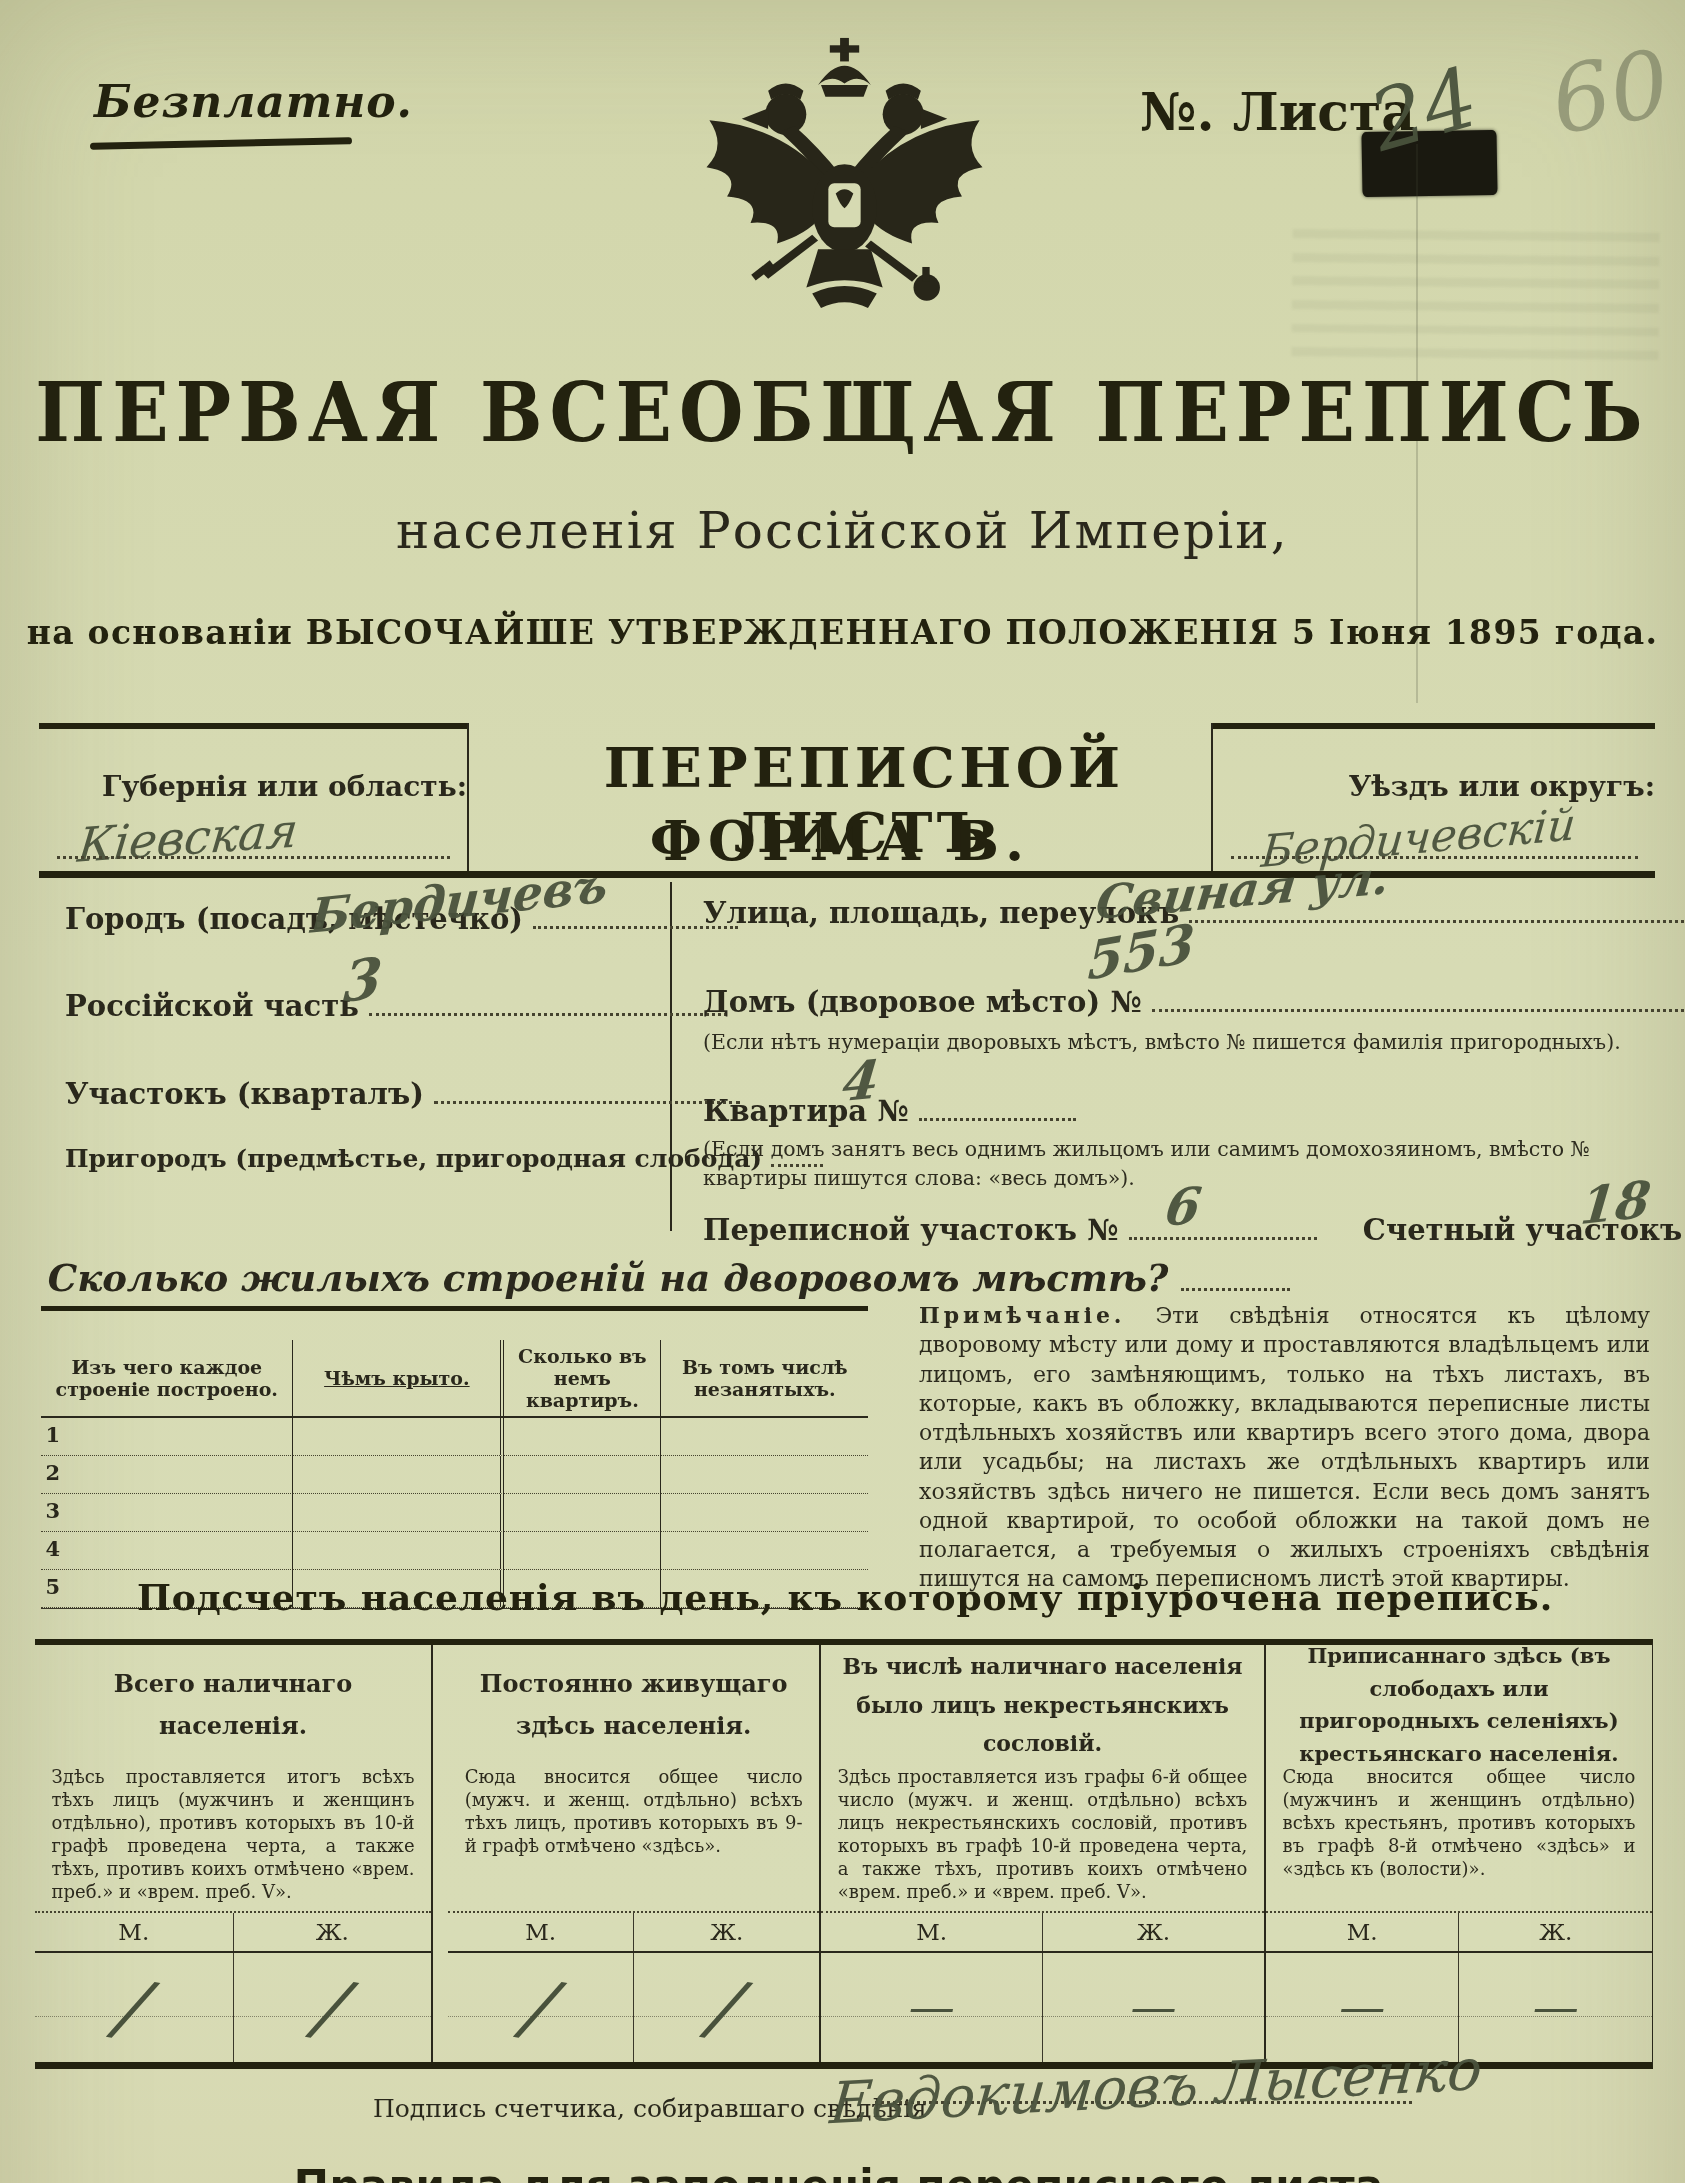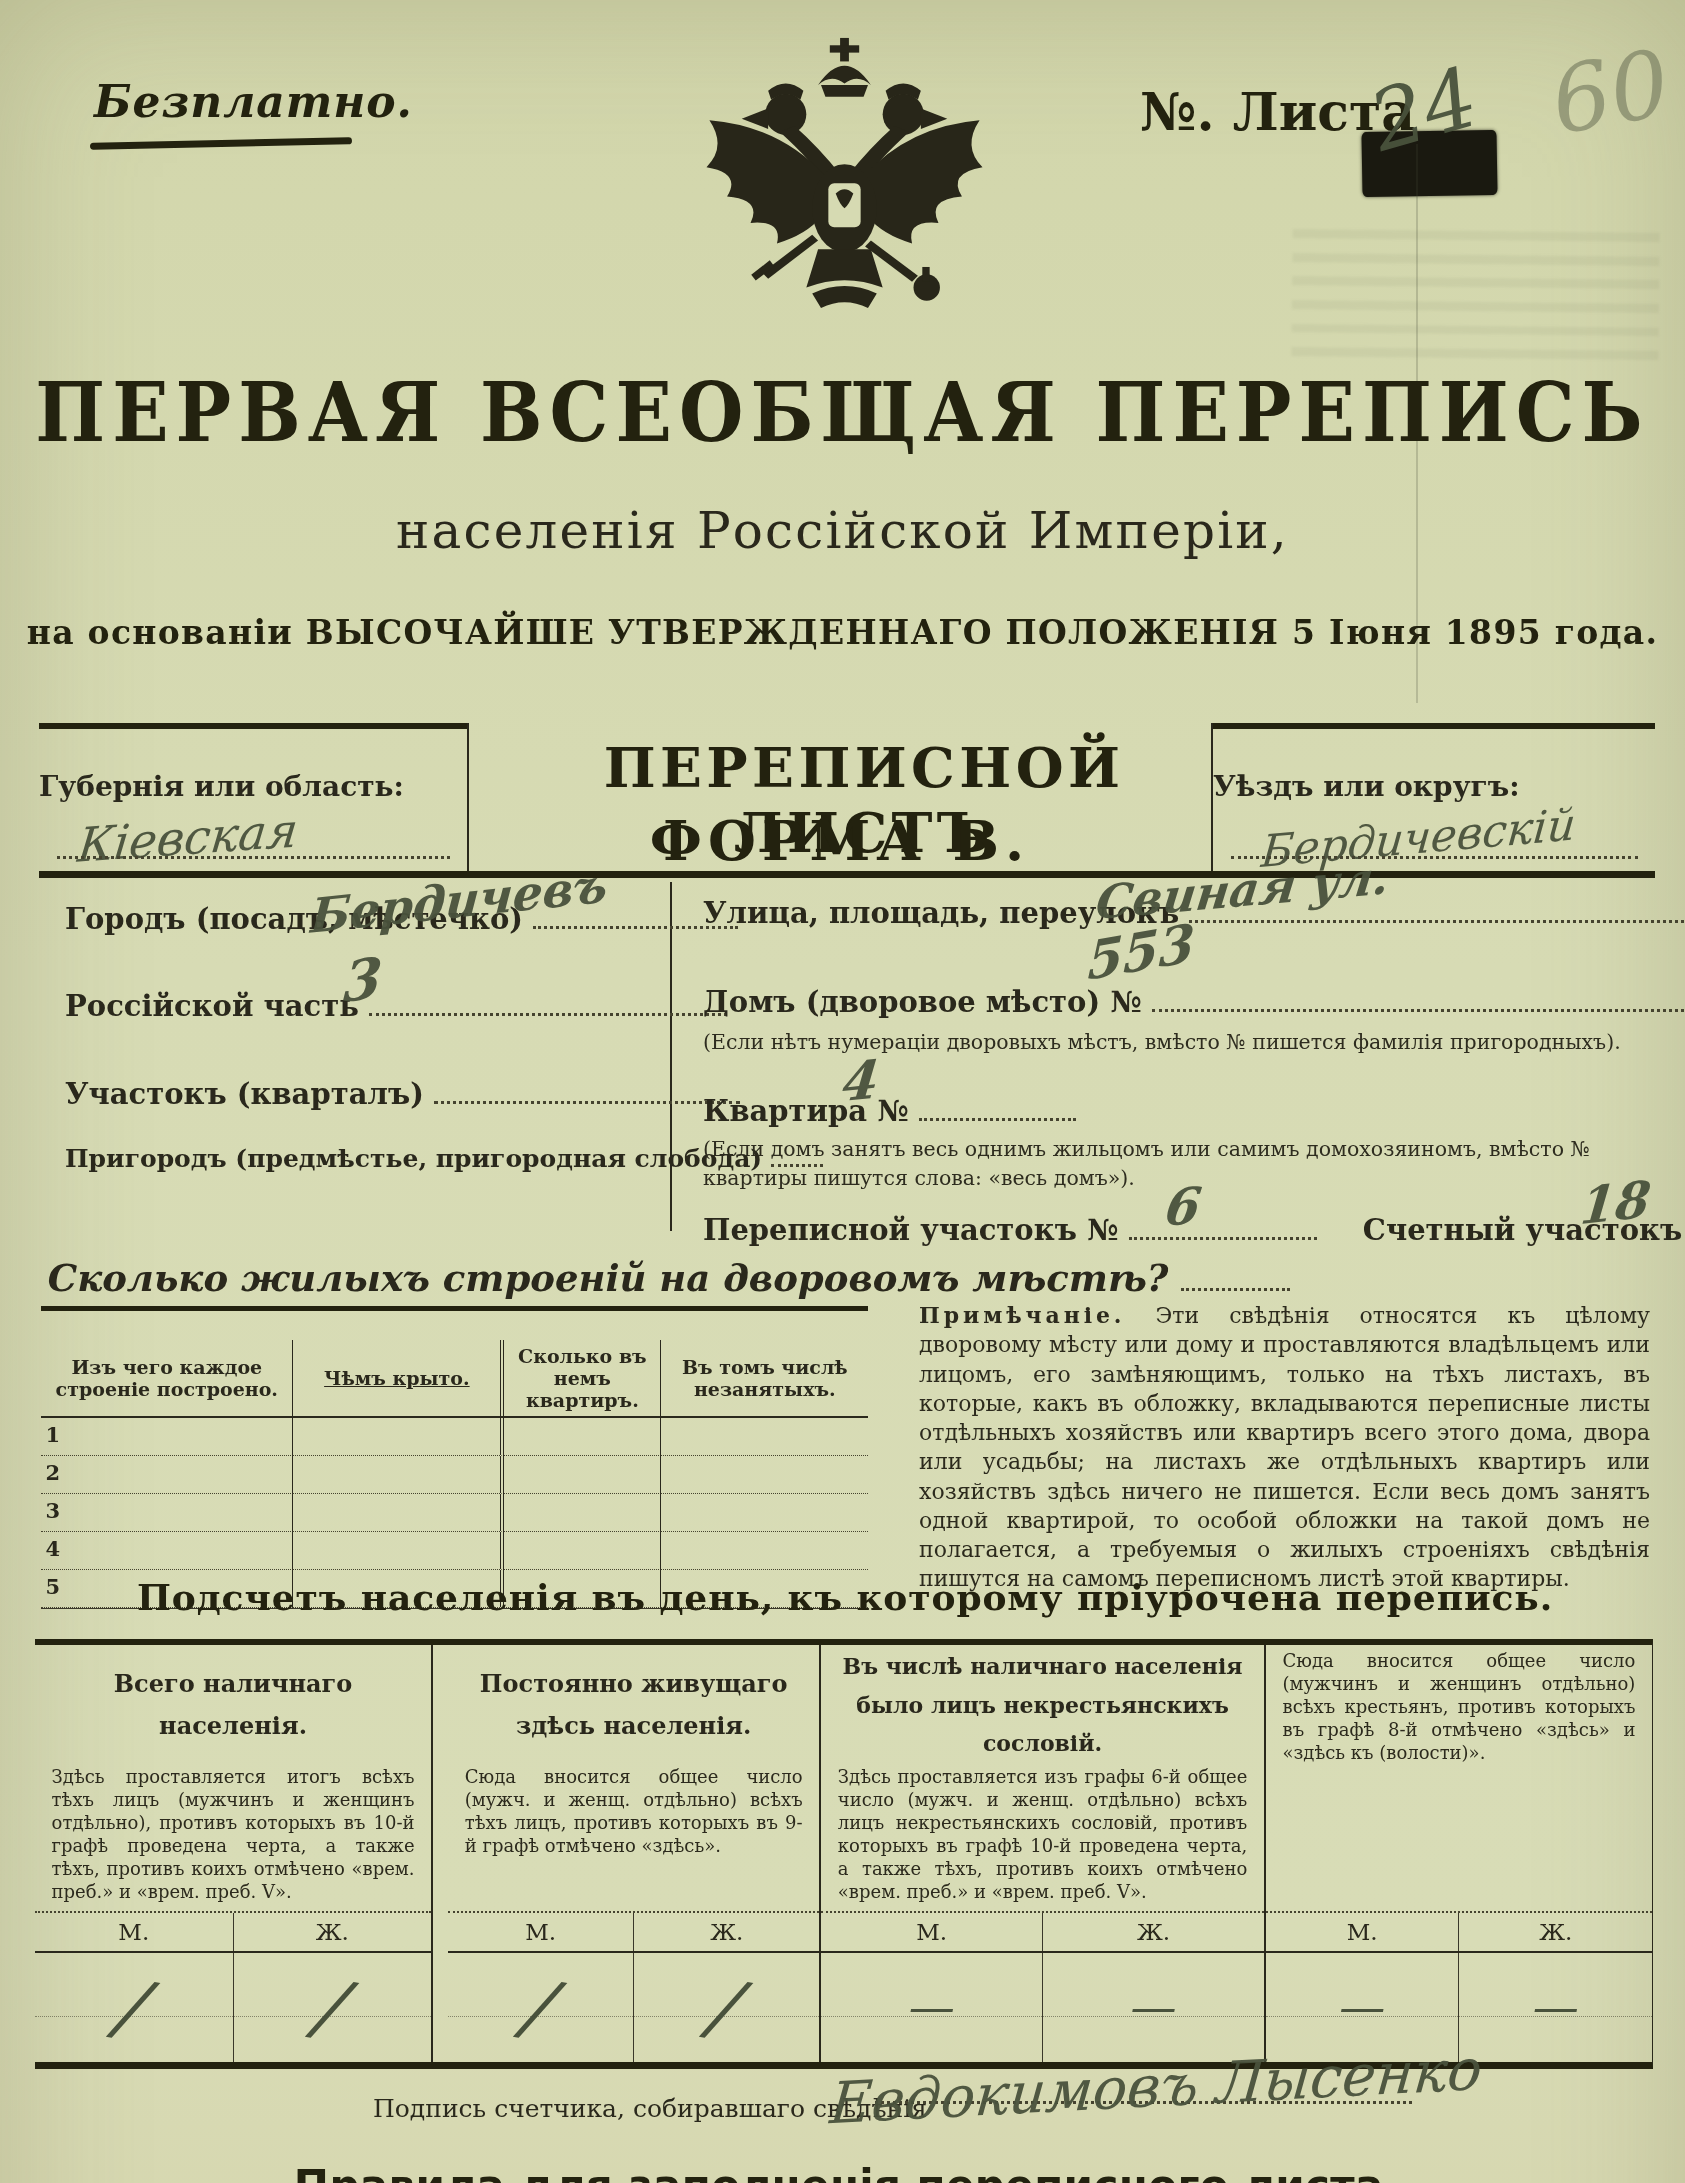--- a/index.html
+++ b/index.html
@@ -31,21 +31,21 @@
   .t1{left:0;right:0;top:369px;font-size:74px;font-weight:bold;letter-spacing:7px;color:#23220f;transform:scaleY(1.12);}
   .t2{left:0;right:0;top:502px;font-size:50px;letter-spacing:2.2px;color:#2a281c;}
   .t3{left:0;right:0;top:613px;font-size:33px;font-weight:bold;letter-spacing:1.3px;color:#23220f;}
 
   
   .band{left:39px;top:723px;width:1616px;height:148px;display:flex;border-bottom:7.9px solid #23220f;}
   .band>.cell{position:relative;}
   .band .bl{width:428px;border-top:6.1px solid #23220f;}
   .band .bc{width:742px;border-left:2.6px solid #2a281c;border-right:2.6px solid #2a281c;}
   .band .br{flex:1;border-top:6.1px solid #23220f;}
-  .band-label{position:absolute;left:0;right:0;top:41px;text-align:left;font-size:28px;font-weight:bold;}
+  .band-label{position:absolute;left:0;right:0;top:41px;text-align:right;font-size:28px;font-weight:bold;}
   .band .bc .l1{position:absolute;left:0;right:0;top:12.2px;text-align:center;font-size:55px;font-weight:bold;letter-spacing:4.4px;color:#23220f;margin-left:48px;}
   .band .bc .l2{position:absolute;left:0;right:0;top:85px;text-align:center;font-size:55px;font-weight:bold;letter-spacing:6.1px;color:#23220f;}
   .band-leader{position:absolute;left:17.5px;right:17.5px;bottom:12.2px;border-bottom:3.1px dotted #45432f;height:0;}
 
   .hw{font-family:"DejaVu Serif",serif;font-style:italic;color:#49523c;position:absolute;white-space:nowrap;opacity:.95;}
 
   
   .addr{left:39px;top:873px;width:1616px;height:371px;}
   .addr .vdiv{position:absolute;left:631px;top:8.7px;bottom:13px;width:2.2px;background:#2a281c;}
   .f-row{position:absolute;font-size:29px;font-weight:bold;white-space:nowrap;}
@@ -339,20 +339,21 @@
           <div class="vc">
               <span class="hw val-dash" style="position:static;">—</span>
             </div>
           <div class="vc">
               <span class="hw val-dash" style="position:static;">—</span>
             </div>
         </div>
       </div>
 
       <div class="pg pg4">
+        <div class="pop-head" style="font-size:21px;line-height:1.55;">Приписаннаго здѣсь (въ слободахъ или пригородныхъ селеніяхъ) крестьянскаго населенія.</div>
         <div class="pop-sub">Сюда вносится общее число (мужчинъ и женщинъ отдѣльно) всѣхъ крестьянъ, противъ которыхъ въ графѣ 8-й отмѣчено «здѣсь» и «здѣсь къ (волости)».</div>
         <div class="pop-mf">
           <span>М.</span>
           <span>Ж.</span>
         </div>
         <div class="pop-vals">
           <div class="vc">
               <span class="hw val-dash" style="position:static;">—</span>
             </div>
           <div class="vc">

